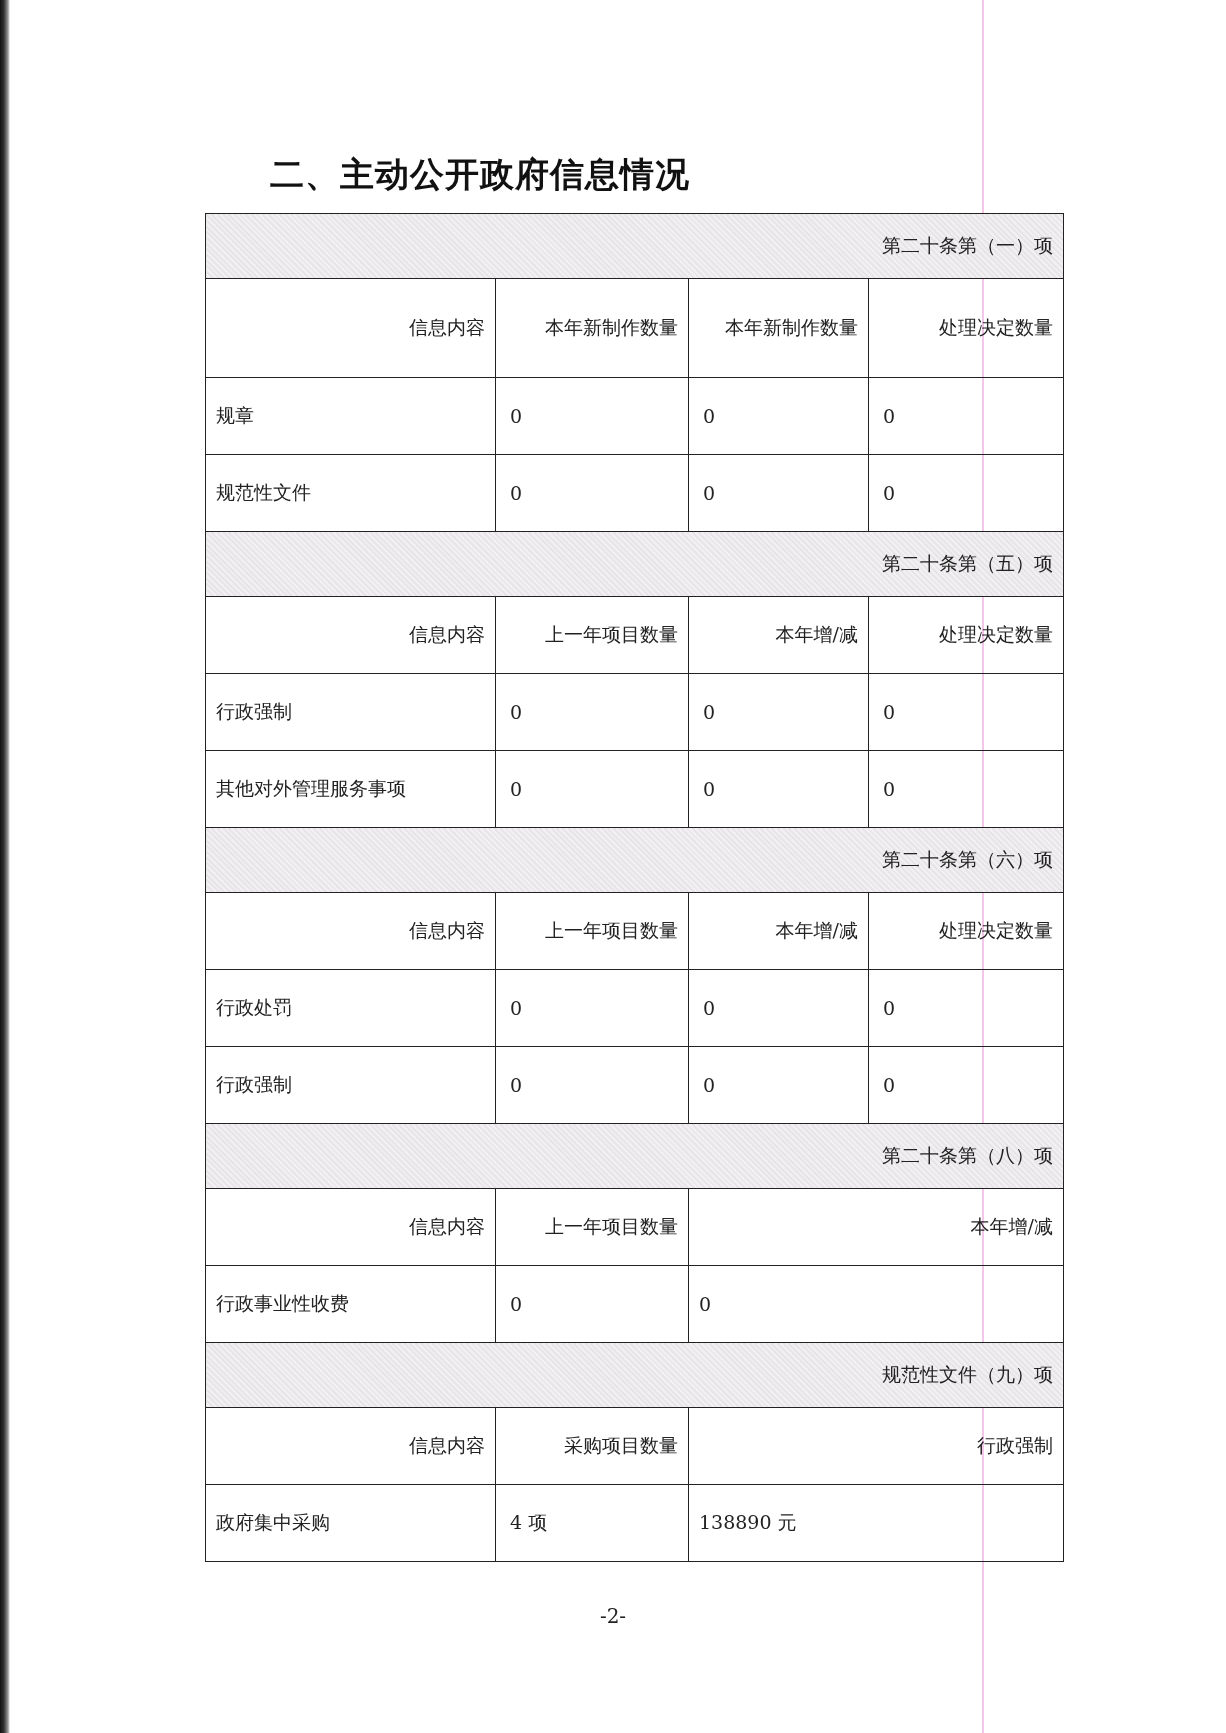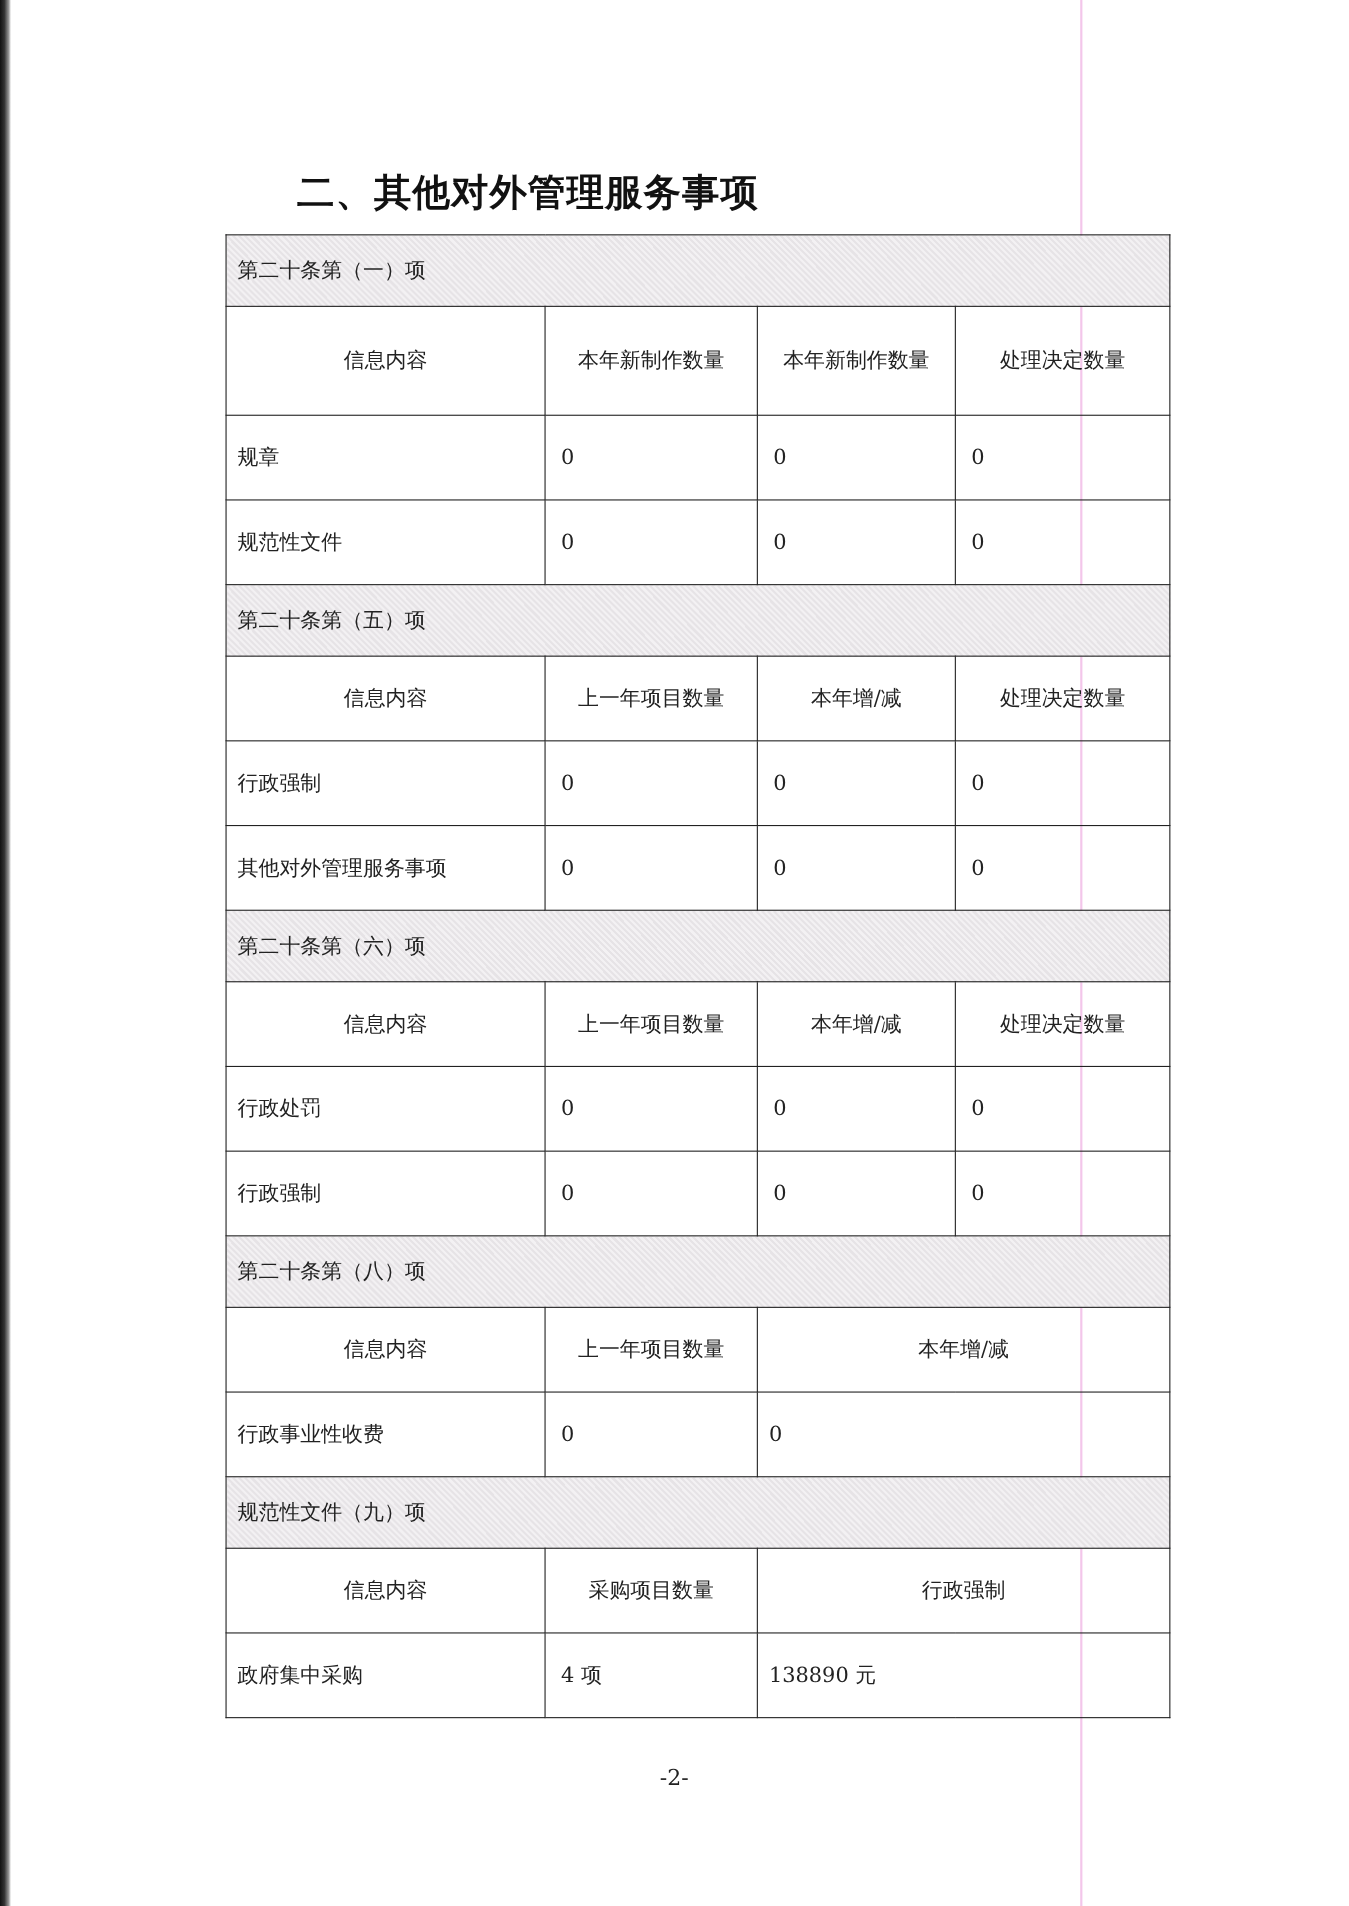--- a/index.html
+++ b/index.html
@@ -5,35 +5,35 @@
   html, body { margin:0; padding:0; }
   body { width:1226px; height:1733px; background:#fff; position:relative; overflow:hidden;
          font-family:"DejaVu Serif","Liberation Serif",serif; color:#222; }
   .left-edge { position:absolute; left:0; top:0; width:10px; height:1733px;
                background:linear-gradient(to right,#111 0,#333 4px,#999 8px,#fff 10px); }
   .pink-line { position:absolute; left:982px; top:0; width:2px; height:1733px; background:#f3c6ea; }
   .title { position:absolute; left:270px; top:152px; font-family:"DejaVu Sans","Liberation Sans",sans-serif;
            font-size:34px; font-weight:bold; color:#111; letter-spacing:1px; }
   table.doc { position:absolute; left:205px; top:213px; width:858px; border-collapse:collapse; table-layout:fixed; }
   table.doc td { border:1.5px solid #222; font-size:19px; padding:0 10px; vertical-align:middle; }
-  .sec td { height:64px; text-align:left; font-size:19px;
+  .sec td { height:64px; text-align:right; font-size:19px;
             background: repeating-linear-gradient(45deg,#e6e3e6 0 2px,#f3f1f3 2px 4px); }
-  .hdr td { height:76px; text-align:center; }
+  .hdr td { height:76px; text-align:right; }
   .hdr.tall td { height:98px; }
   .row td { height:76px; }
   .num { padding-left:14px !important; }
   .page { position:absolute; left:0; width:1226px; top:1604px; text-align:center; font-size:20px; }
 </style>
 </head>
 <body>
 
 <div class="left-edge"></div>
 <div class="pink-line"></div>
 
-<div class="title">二、其他对外管理服务事项</div>
+<div class="title">二、主动公开政府信息情况</div>
 
 <table class="doc">
   <colgroup>
     <col style="width:290px">
       <col style="width:193px">
       <col style="width:180px">
       <col style="width:195px">
   </colgroup>
 
   <tbody>

